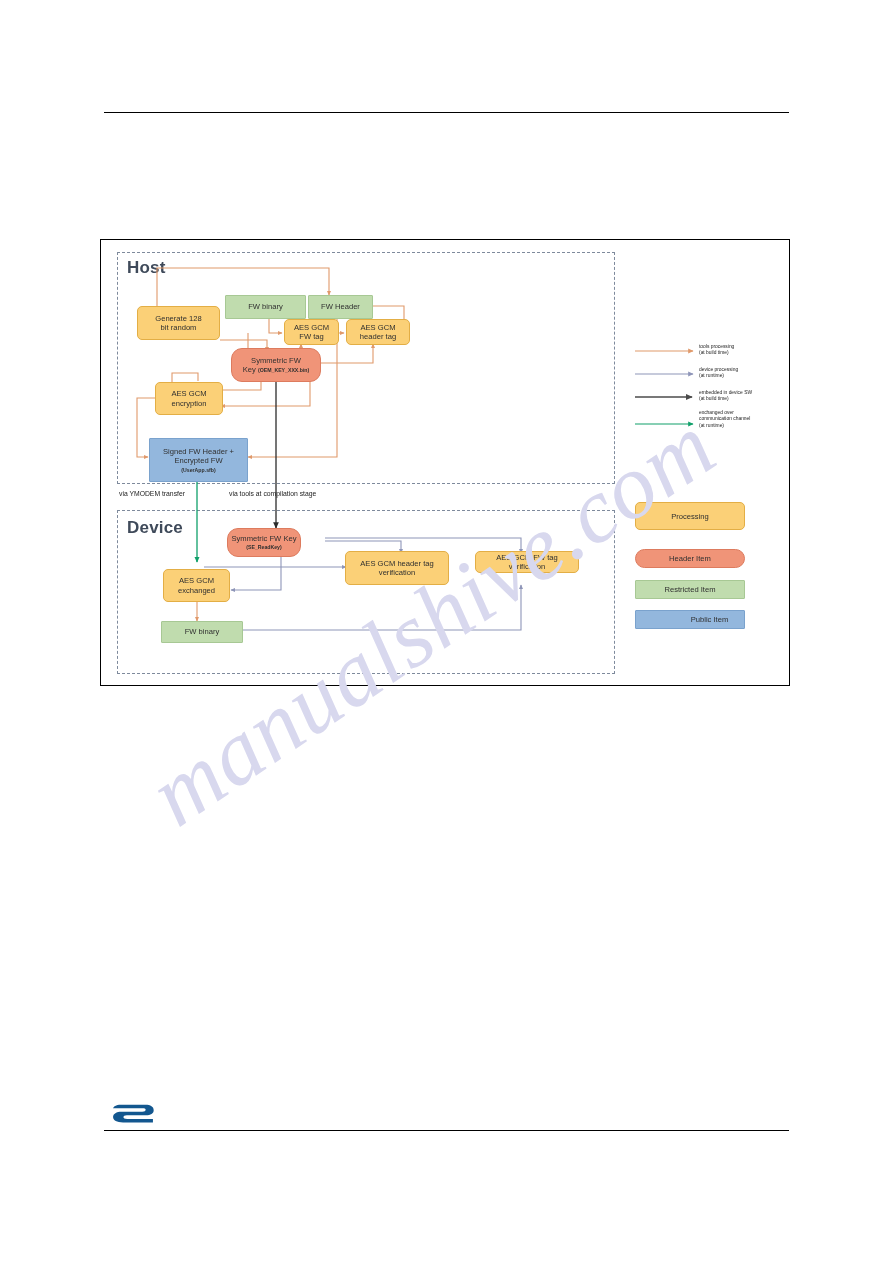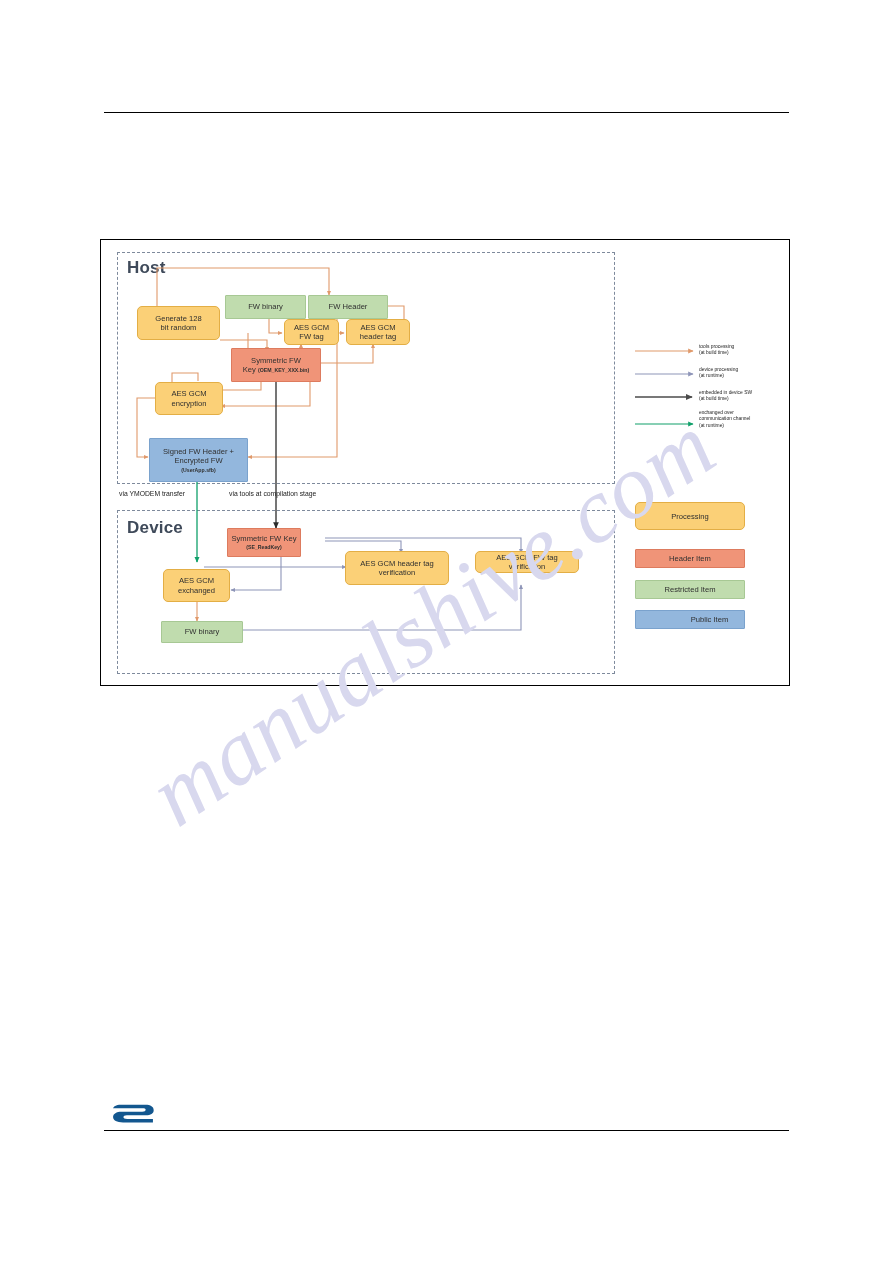--- a/index.html
+++ b/index.html
@@ -126,21 +126,21 @@
     margin-top: 1px;
   }
   .node-proc {
     background: #fbd077;
     border: 0.7px solid #e3ae45;
     border-radius: 5px;
   }
   .node-secret {
     background: #f09478;
     border: 0.7px solid #dd7b5e;
-    border-radius: 1px;
+    border-radius: 11px;
   }
   .node-restricted {
     background: #c0dcae;
     border: 0.7px solid #a7c894;
     border-radius: 1px;
   }
   .node-public {
     background: #93b7dd;
     border: 0.7px solid #7aa2cd;
     border-radius: 1px;
@@ -308,21 +308,21 @@
 
       <div class="node node-proc" id="n-generate" style="left:36px; top:66px; width:83px; height:34px;">
         <span>Generate 128</span>
         <span>bit  random</span>
       </div>
 
       <div class="node node-restricted" id="n-fwbinary" style="left:124px; top:55px; width:81px; height:24px;">
         <span>FW binary</span>
       </div>
 
-      <div class="node node-restricted" id="n-fwheader" style="left:207px; top:55px; width:80px; height:24px;">
+      <div class="node node-restricted" id="n-fwheader" style="left:207px; top:55px; width:65px; height:24px;">
         <span>FW Header</span>
       </div>
 
       <div class="node node-proc" id="n-fwtag" style="left:183px; top:79px; width:55px; height:26px;">
         <span>AES GCM</span>
         <span>FW tag</span>
       </div>
 
       <div class="node node-proc" id="n-headertag" style="left:245px; top:79px; width:64px; height:26px;">
         <span>AES GCM</span>

